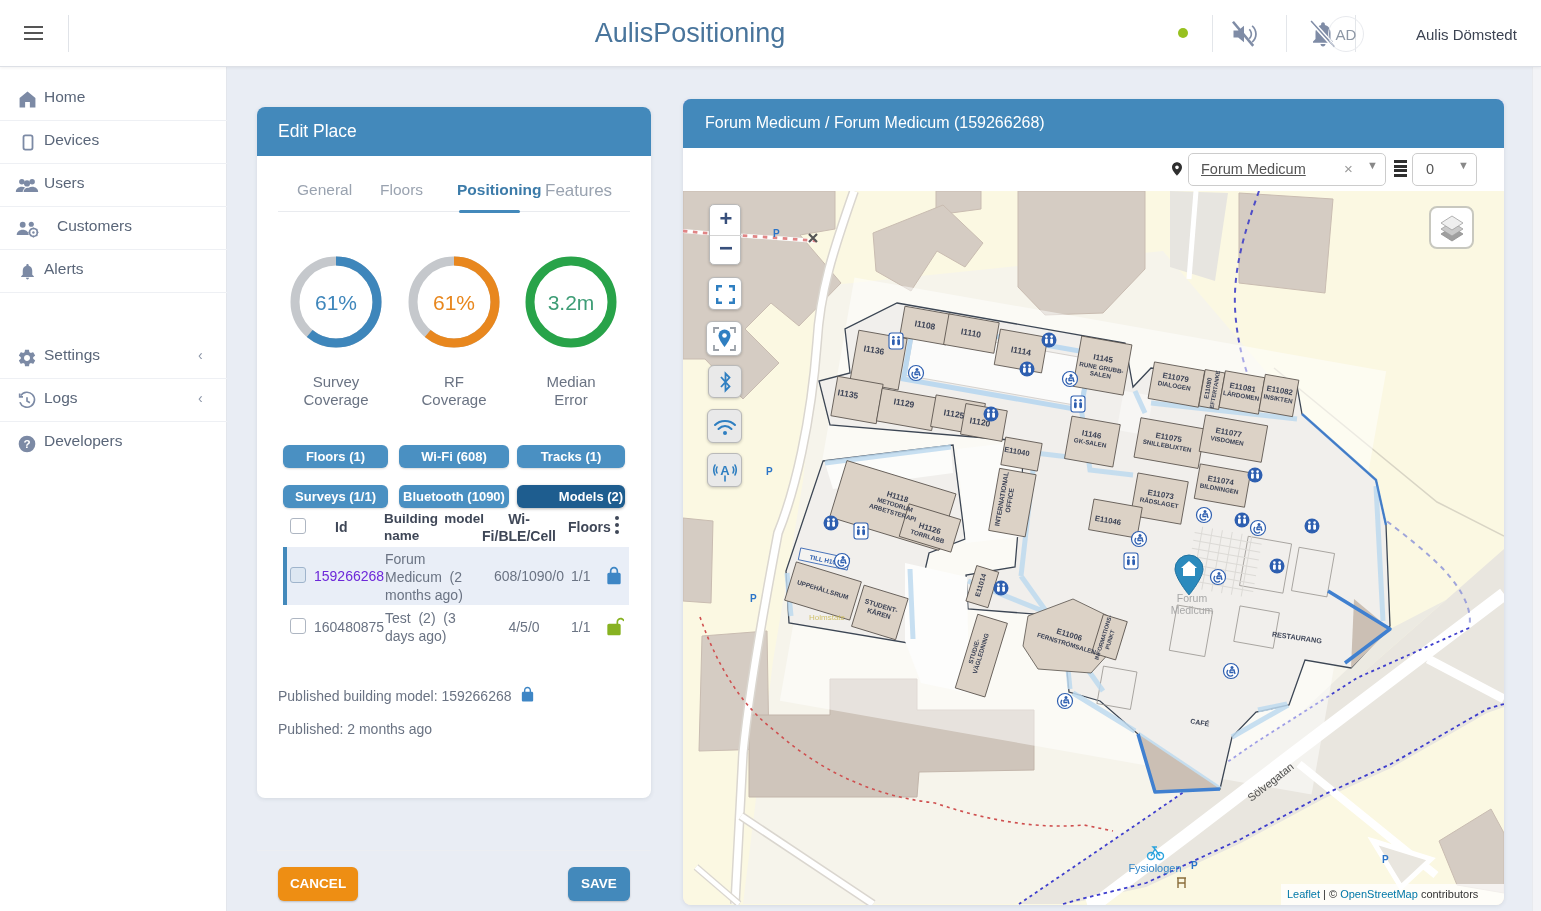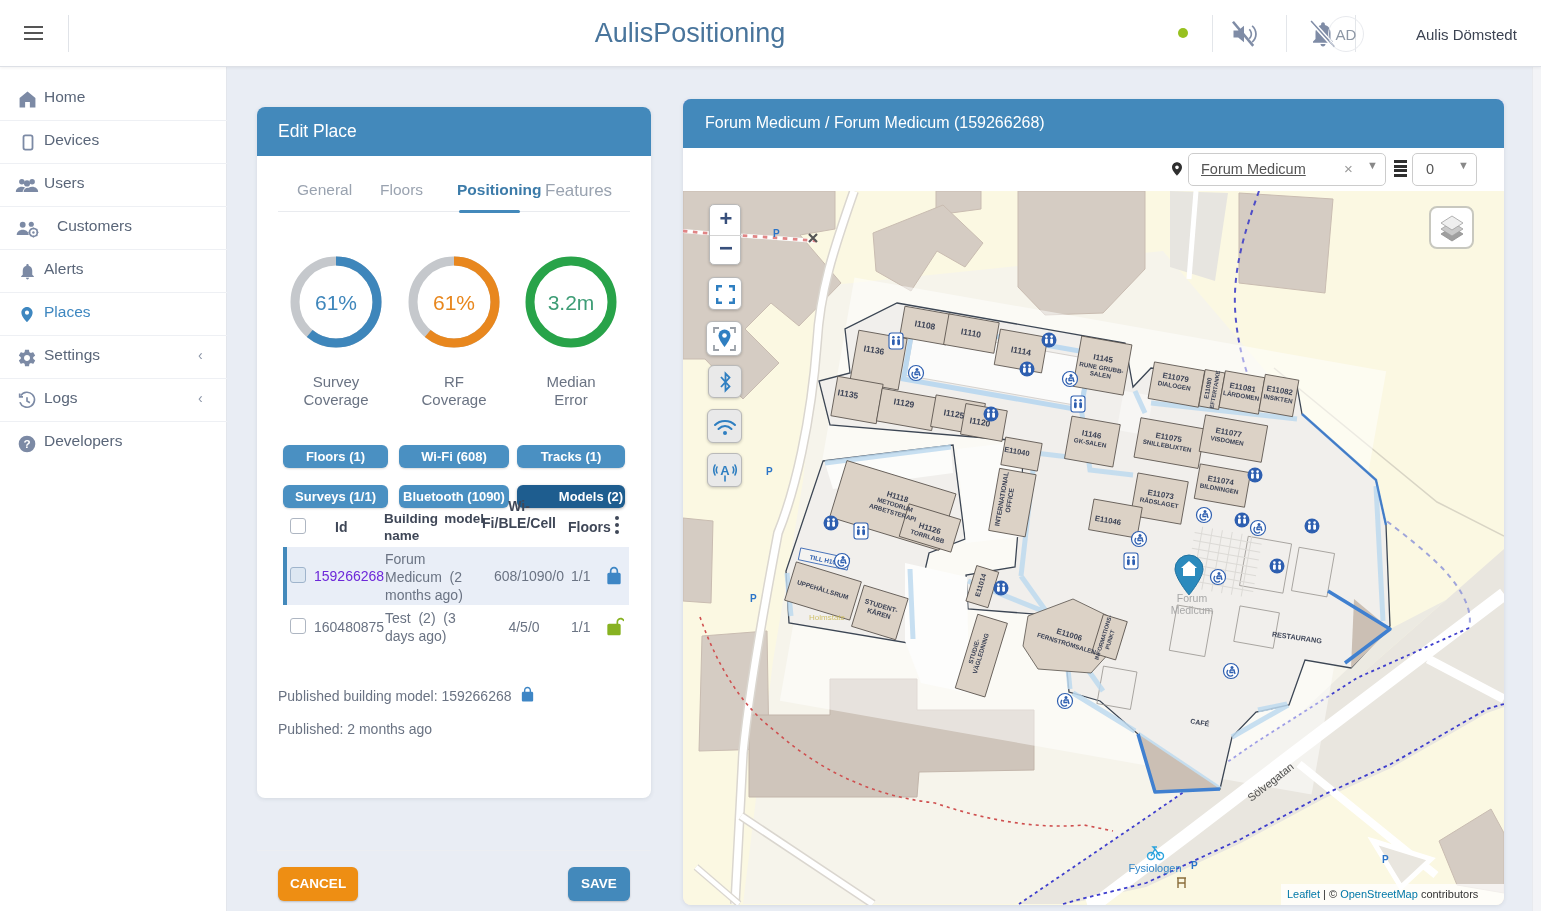--- a/index.html
+++ b/index.html
@@ -85,26 +85,20 @@
     <div class="abs" style="left:32px;top:10px;font-size:15.5px;color:#5a6679;margin-left:25px;">Customers</div>
   </div>
 
   <div class="abs" style="left:0;top:183px;width:227px;height:43px;border-bottom:1px solid #eef0f4;">
     <svg class="abs" style="left:18px;top:11px;" width="19" height="21" viewBox="0 0 24 24" fill="#7c8aa5">
         <path d="M12 22c1.1 0 2-.9 2-2h-4c0 1.1.9 2 2 2zm6-6v-5c0-3.1-1.6-5.6-4.5-6.3V4c0-.8-.7-1.5-1.5-1.5S10.5 3.2 10.5 4v.7C7.6 5.4 6 7.9 6 11v5l-2 2v1h16v-1l-2-2z"></path>
       </svg>
     <div class="abs" style="left:44px;top:10px;font-size:15.5px;color:#5a6679;">Alerts</div>
   </div>
 
-  <div class="abs" style="left:0;top:226px;width:227px;height:43px;border-bottom:1px solid #eef0f4;">
-    <svg class="abs" style="left:18px;top:11px;" width="18" height="21" viewBox="0 0 24 24" fill="#3e87c0">
-        <path d="M12 2C7.9 2 4.5 5.4 4.5 9.5c0 5.6 7.5 12.5 7.5 12.5s7.5-6.9 7.5-12.5C19.5 5.4 16.1 2 12 2zm0 10.2c-1.5 0-2.7-1.2-2.7-2.7S10.5 6.8 12 6.8s2.7 1.2 2.7 2.7-1.2 2.7-2.7 2.7z"></path>
-      </svg>
-    <div class="abs" style="left:44px;top:10px;font-size:15.5px;color:#3e87c0;">Places</div>
-  </div>
 
   <div class="abs" style="left:0;top:269px;width:227px;height:43px;border-bottom:1px solid #eef0f4;">
     <svg class="abs" style="left:17px;top:12px;" width="20" height="20" viewBox="0 0 24 24" fill="#7c8aa5">
         <path d="M19.4 13c.04-.32.06-.66.06-1s-.02-.68-.06-1l2.1-1.65c.2-.15.25-.42.12-.64l-2-3.46c-.12-.22-.4-.3-.6-.22l-2.5 1c-.5-.4-1.1-.73-1.7-.98l-.38-2.65C14.4 2.18 14.2 2 14 2h-4c-.2 0-.44.18-.47.4l-.38 2.65c-.6.25-1.2.6-1.7.98l-2.5-1c-.22-.08-.5 0-.6.22l-2 3.46c-.13.22-.07.5.12.64L4.6 11c-.04.32-.06.66-.06 1s.02.68.06 1l-2.1 1.65c-.2.15-.25.42-.12.64l2 3.46c.12.22.4.3.6.22l2.5-1c.5.4 1.1.73 1.7.98l.38 2.65c.03.22.26.4.47.4h4c.2 0 .44-.18.47-.4l.38-2.65c.6-.25 1.2-.6 1.7-.98l2.5 1c.22.08.5 0 .6-.22l2-3.46c.13-.22.07-.5-.12-.64L19.4 13zM12 15.6c-2 0-3.6-1.6-3.6-3.6S10 8.4 12 8.4s3.6 1.6 3.6 3.6-1.6 3.6-3.6 3.6z"></path>
       </svg>
     <div class="abs" style="left:44px;top:10px;font-size:15.5px;color:#5a6679;">Settings</div>
     <div class="abs" style="left:198px;top:11px;font-size:14px;color:#8a94a6;">‹</div>
   </div>
 
   <div class="abs" style="left:0;top:312px;width:227px;height:43px;border-bottom:1px solid #eef0f4;">
@@ -174,21 +168,21 @@
 
   <div class="abs" style="left:26px;top:378px;width:105px;height:23px;background:#4a90c2;border-radius:6px;color:#fff;font-size:13px;font-weight:bold;text-align:center;line-height:23px;box-shadow:0 1px 2px rgba(0,0,0,.15);">Surveys (1/1)</div>
 
   <div class="abs" style="left:142px;top:378px;width:110px;height:23px;background:#4a90c2;border-radius:6px;color:#fff;font-size:13px;font-weight:bold;text-align:center;line-height:23px;box-shadow:0 1px 2px rgba(0,0,0,.15);">Bluetooth (1090)</div>
 
   <div class="abs" style="left:260px;top:378px;width:108px;height:23px;background:#1e5d8f;border-radius:6px;color:#fff;font-size:13px;font-weight:bold;text-align:center;line-height:23px;box-shadow:0 1px 3px rgba(0,0,0,.3);padding-left:40px;">Models (2)</div>
 
   <div class="abs" style="left:33px;top:411px;width:16px;height:16px;border:1.5px solid #aeb6c2;border-radius:3px;"></div>
   <div class="abs" style="left:78px;top:412px;font-size:14px;color:#3f4757;font-weight:bold;">Id</div>
   <div class="abs" style="left:127px;top:404px;width:100px;font-size:13.5px;color:#3f4757;font-weight:bold;line-height:1.25;text-align:justify;">Building model name</div>
-  <div class="abs" style="left:225px;top:391px;width:74px;font-size:14px;color:#3f4757;font-weight:bold;line-height:1.2;text-align:center;">Wi-<br>Fi/BLE/Cell</div>
+  <div class="abs" style="left:225px;top:404px;width:74px;font-size:14px;color:#3f4757;font-weight:bold;line-height:1.2;text-align:center;">Wi-<br>Fi/BLE/Cell</div>
   <div class="abs" style="left:311px;top:412px;font-size:14px;color:#3f4757;font-weight:bold;">Floors</div>
   <div class="abs" style="left:358px;top:409px;width:4px;">
     <div style="width:4px;height:4px;border-radius:50%;background:#3f4757;margin-bottom:3px;"></div>
     <div style="width:4px;height:4px;border-radius:50%;background:#3f4757;margin-bottom:3px;"></div>
     <div style="width:4px;height:4px;border-radius:50%;background:#3f4757;"></div>
   </div>
 
   <div class="abs" style="left:26px;top:440px;width:346px;height:58px;background:#e9eef7;">
     <div class="abs" style="left:0;top:0;width:4px;height:58px;background:#4389bb;"></div>
     <div class="abs" style="left:7px;top:20px;width:16px;height:16px;border:1.5px solid #9fb4cc;border-radius:3px;background:#dde7f2;"></div>

